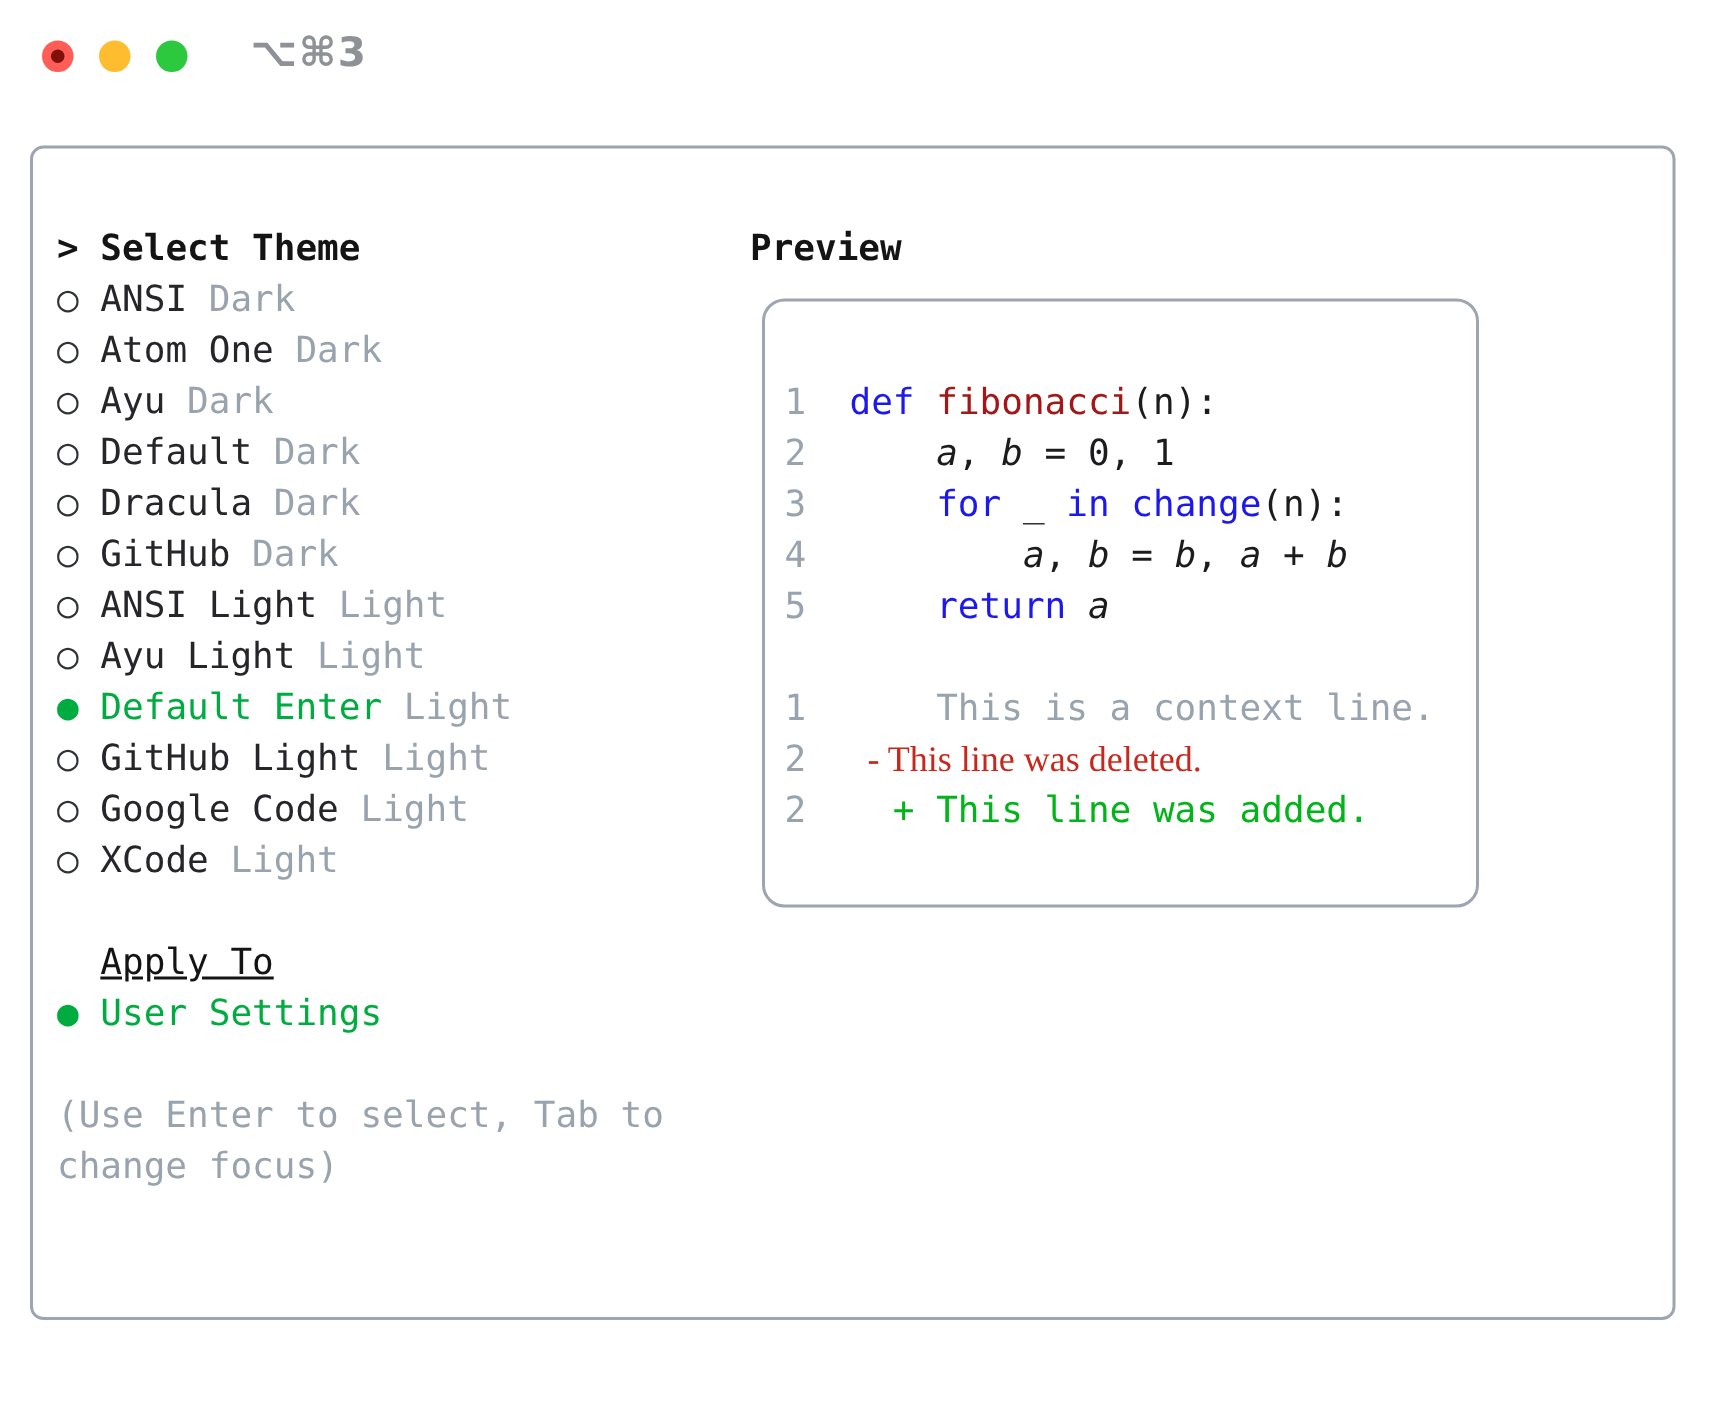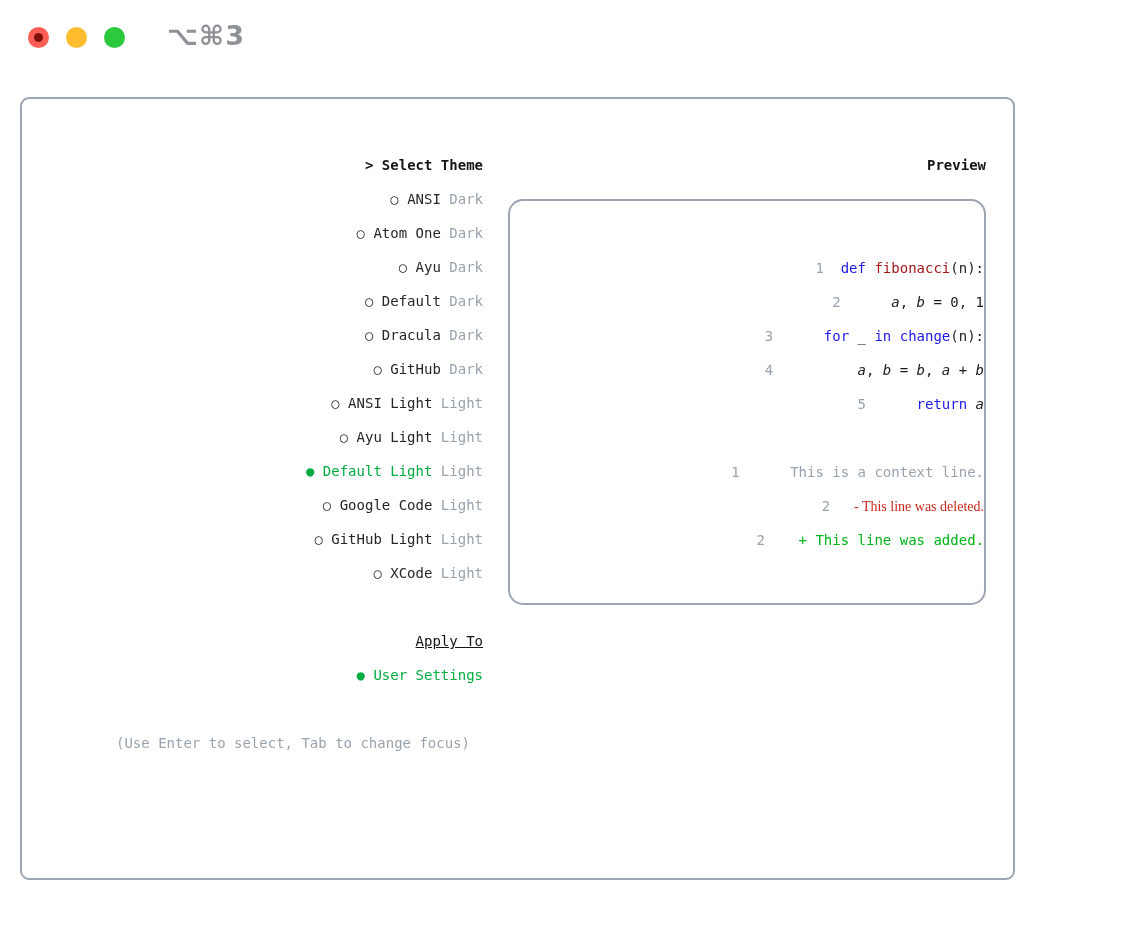--- a/index.html
+++ b/index.html
@@ -29,23 +29,23 @@
   .traffic-lights{position:absolute;left:28px;top:27px;display:flex;gap:17px;}
   .tl{width:21px;height:21px;border-radius:50%;position:relative;display:inline-block;}
   .tl .dot{position:absolute;left:6px;top:6px;width:9px;height:9px;border-radius:50%;}
   .shortcut{
     position:absolute;left:167px;top:20px;
     font-family:"DejaVu Sans", "Liberation Sans", sans-serif;
     font-size:27px;font-weight:600;color:#8e9297;letter-spacing:1px;
   }
   
   .panel{
-    position:absolute;left:20px;top:97px;width:995px;height:783px;
+    position:absolute;left:20px;top:97px;width:1097px;height:783px;
     border:2px solid var(--border);border-radius:9px;
-    font-size:14px;color:var(--text);background:#fff;text-align:right;
+    font-size:24px;color:var(--text);background:#fff;
   }
   .row{height:34px;line-height:34px;white-space:pre;}
   .blank{height:34px;}
   .left-col{position:absolute;left:16px;top:49px;width:445px;}
   .header-row .title{font-weight:bold;color:#141414;}
   .prompt{font-weight:bold;color:#141414;}
   .list-row{cursor:default;}
   .radio{color:#2f3237;}
   .t-name{color:var(--text);}
   .t-variant{color:var(--muted);}
@@ -96,23 +96,23 @@
 
       <div id="theme-list">
           <div class="row list-row"><span class="radio">○</span><span> </span><span class="t-name">ANSI</span><span> </span><span class="t-variant">Dark</span></div>
           <div class="row list-row"><span class="radio">○</span><span> </span><span class="t-name">Atom One</span><span> </span><span class="t-variant">Dark</span></div>
           <div class="row list-row"><span class="radio">○</span><span> </span><span class="t-name">Ayu</span><span> </span><span class="t-variant">Dark</span></div>
           <div class="row list-row"><span class="radio">○</span><span> </span><span class="t-name">Default</span><span> </span><span class="t-variant">Dark</span></div>
           <div class="row list-row"><span class="radio">○</span><span> </span><span class="t-name">Dracula</span><span> </span><span class="t-variant">Dark</span></div>
           <div class="row list-row"><span class="radio">○</span><span> </span><span class="t-name">GitHub</span><span> </span><span class="t-variant">Dark</span></div>
           <div class="row list-row"><span class="radio">○</span><span> </span><span class="t-name">ANSI Light</span><span> </span><span class="t-variant">Light</span></div>
           <div class="row list-row"><span class="radio">○</span><span> </span><span class="t-name">Ayu Light</span><span> </span><span class="t-variant">Light</span></div>
-          <div class="row list-row selected"><span class="radio">●</span><span> </span><span class="t-name">Default Light</span><span> </span><span class="t-variant">Light</span></div>
+          <div class="row list-row selected"><span class="radio">●</span><span> </span><span class="t-name">Default Enter</span><span> </span><span class="t-variant">Light</span></div>
+          <div class="row list-row"><span class="radio">○</span><span> </span><span class="t-name">GitHub Light</span><span> </span><span class="t-variant">Light</span></div>
           <div class="row list-row"><span class="radio">○</span><span> </span><span class="t-name">Google Code</span><span> </span><span class="t-variant">Light</span></div>
-          <div class="row list-row"><span class="radio">○</span><span> </span><span class="t-name">GitHub Light</span><span> </span><span class="t-variant">Light</span></div>
           <div class="row list-row"><span class="radio">○</span><span> </span><span class="t-name">XCode</span><span> </span><span class="t-variant">Light</span></div>
         </div>
 
       <div class="blank"></div>
 
       <div class="row apply-title-row"><span>Apply To</span></div>
 
       <div id="apply-list">
           <div class="row list-row selected"><span class="radio">●</span><span> </span><span class="t-name">User Settings</span></div>
         </div>

